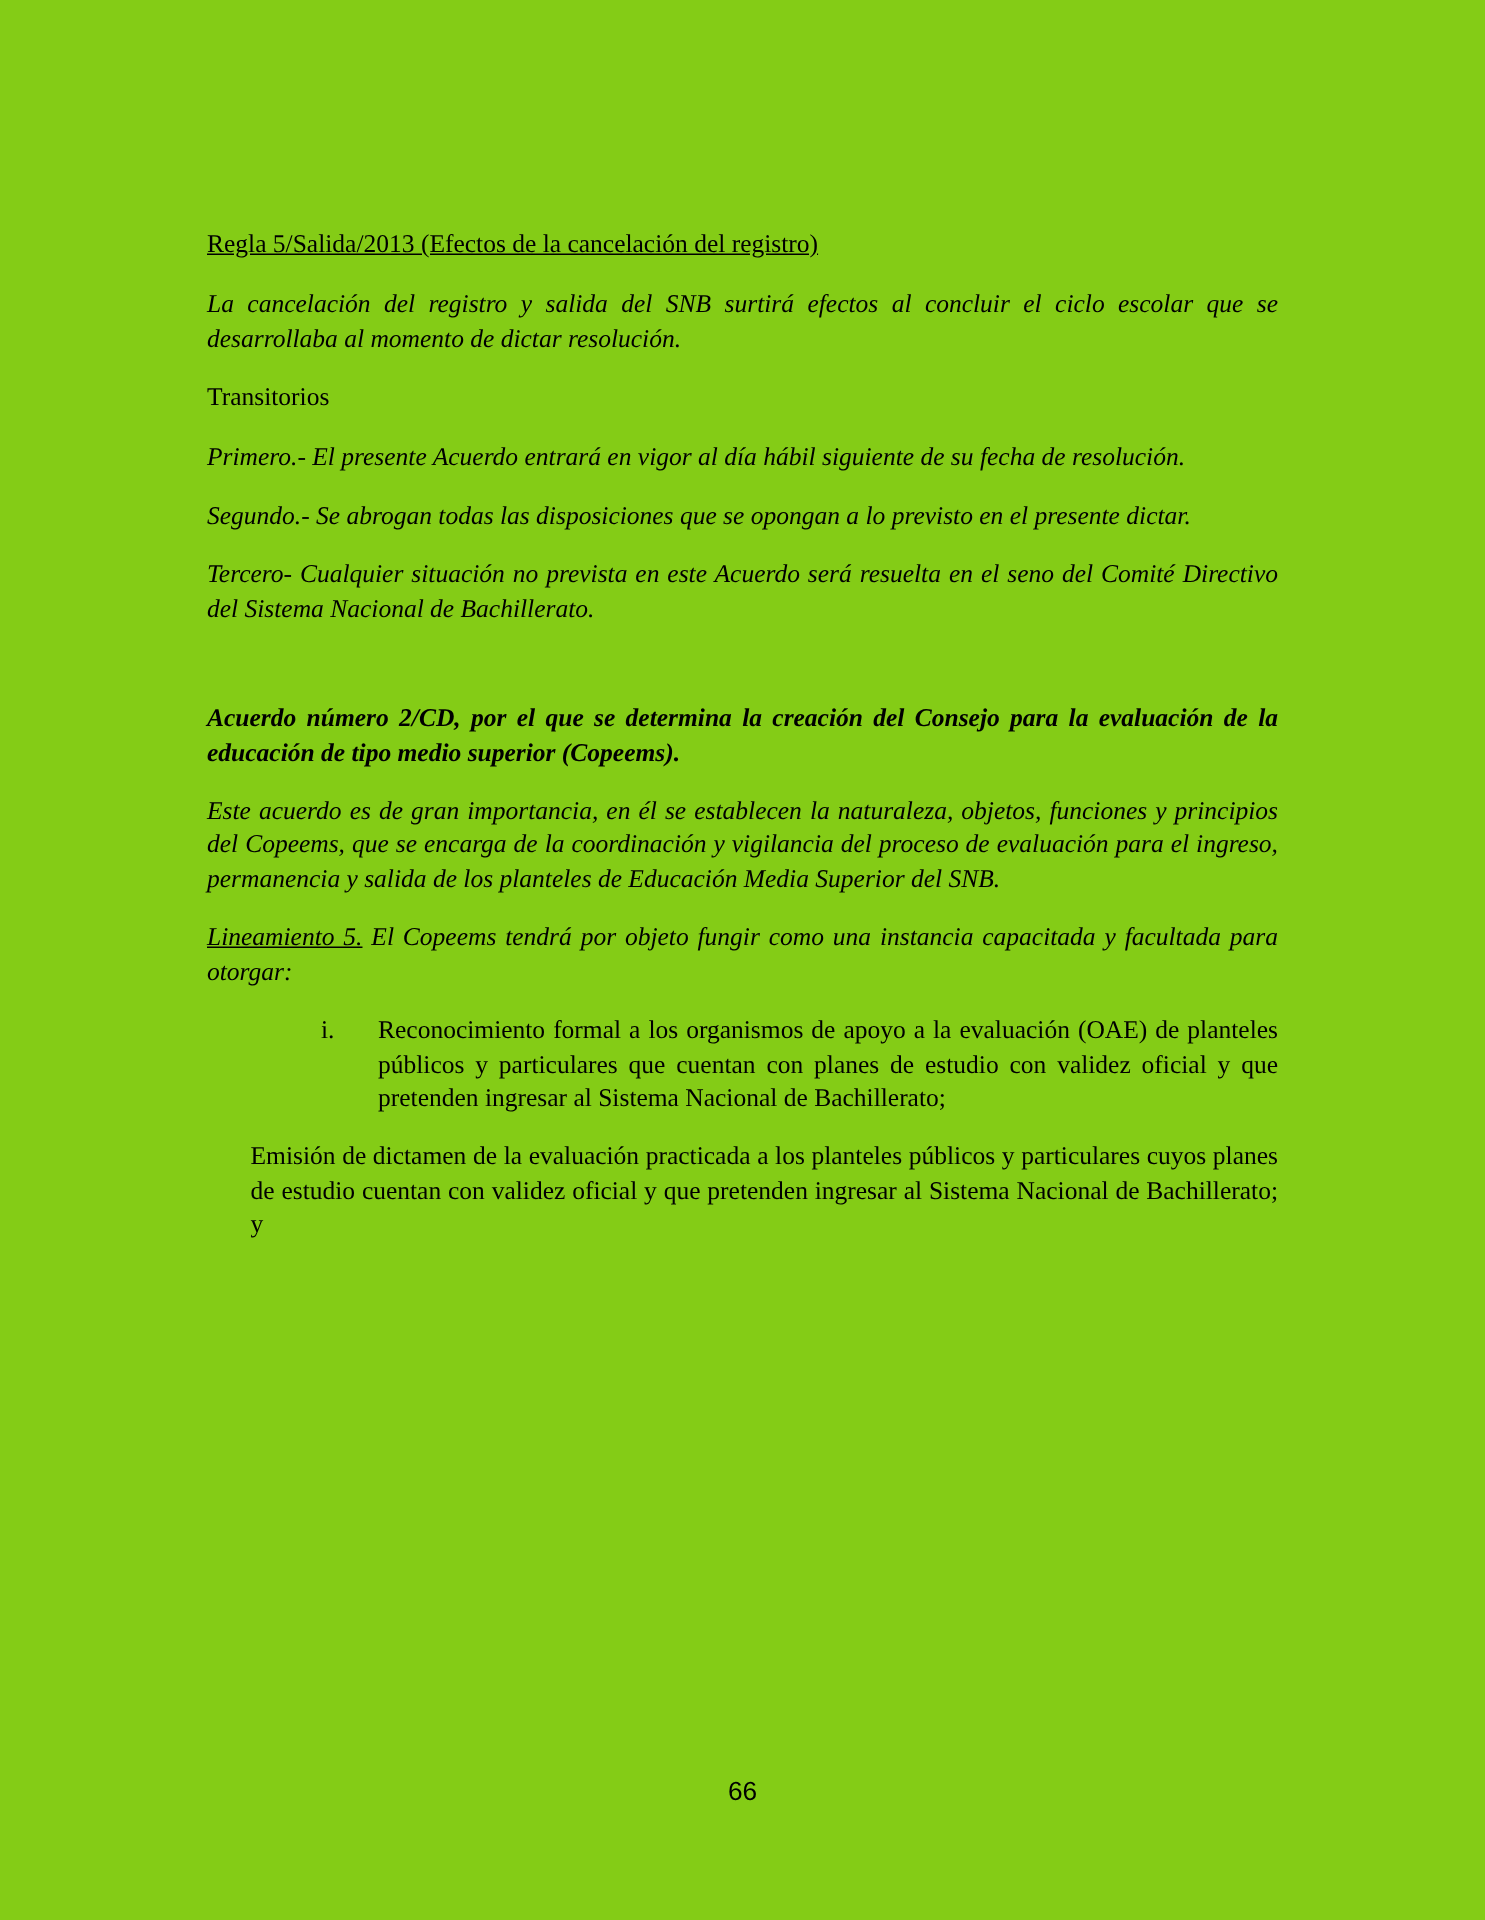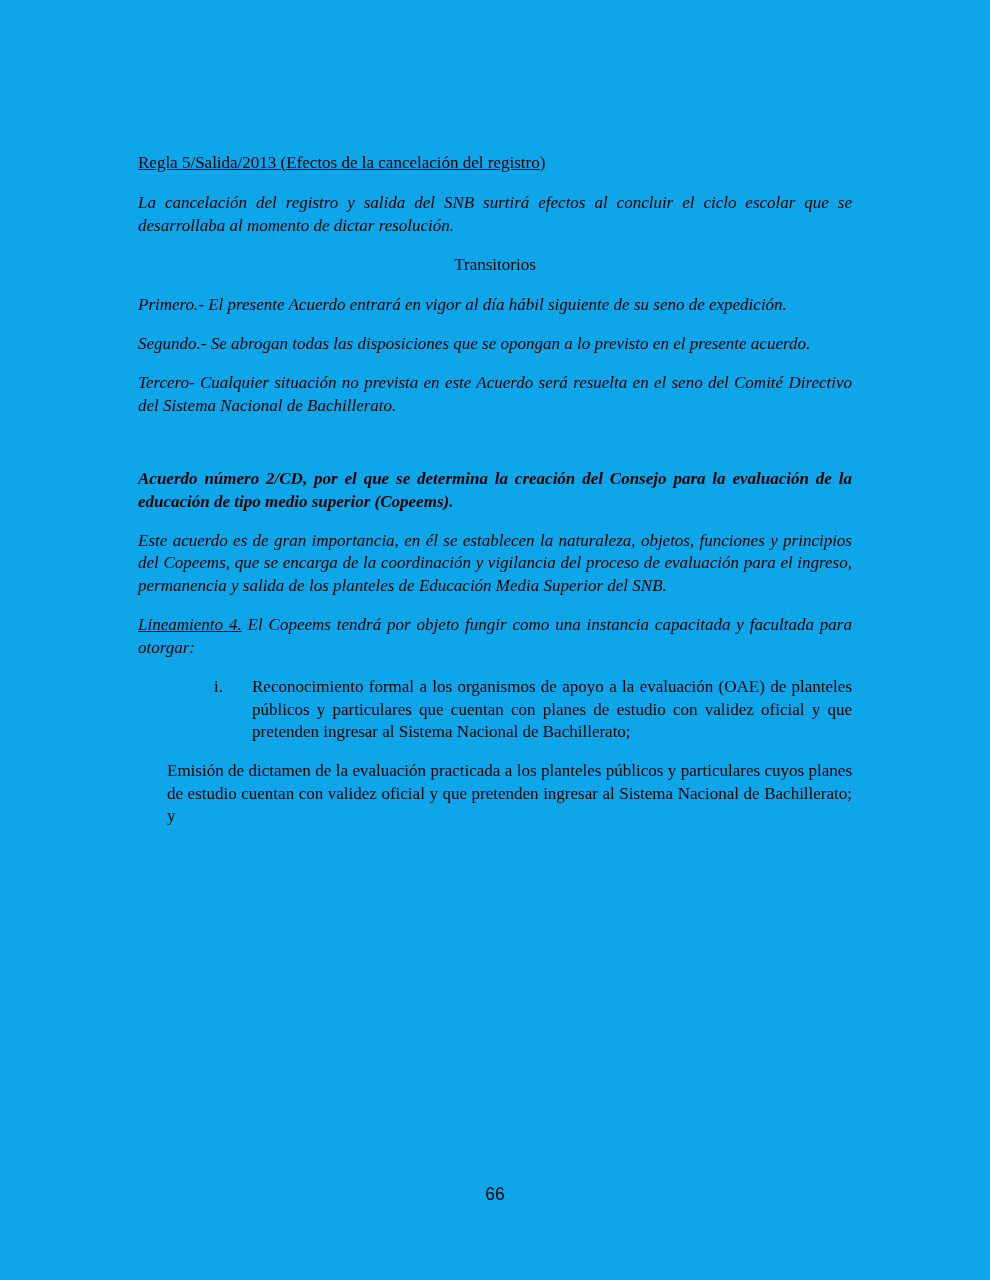--- a/index.html
+++ b/index.html
@@ -8,42 +8,42 @@
     width: 990px;
     height: 1280px;
     position: relative;
     overflow: hidden;
     font-family: "Liberation Serif", "DejaVu Serif", serif;
     color: #000000;
   }
   .page {
     position: absolute;
     inset: 0;
-    background: #0ea5e9;
+    background: #84cc16;
   }
   .content {
     position: absolute;
     left: 138px;
     top: 152px;
     width: 714px;
     font-size: 17px;
     line-height: 22.4px;
   }
   .para {
     text-align: justify;
     margin-bottom: 17px;
     font-style: italic;
   }
   .rule-heading {
     text-decoration: underline;
     text-align: left;
     margin-bottom: 18px;
   }
   .center-heading {
-    text-align: center;
+    text-align: left;
     margin-bottom: 17px;
   }
   .bold-heading {
     font-weight: bold;
     margin-top: 51px;
   }
   .underline {
     text-decoration: underline;
   }
   .roman-list .list-item {
@@ -76,33 +76,33 @@
 
 <div class="page">
   <div class="content">
 
     <div class="rule-heading">Regla 5/Salida/2013 (Efectos de la cancelación del registro)</div>
 
     <p class="para">La cancelación del registro y salida del SNB surtirá efectos al concluir el ciclo escolar que se desarrollaba al momento de dictar resolución.</p>
 
     <div class="center-heading">Transitorios</div>
 
-    <p class="para">Primero.- El presente Acuerdo entrará en vigor al día hábil siguiente de su seno de expedición.</p>
+    <p class="para">Primero.- El presente Acuerdo entrará en vigor al día hábil siguiente de su fecha de resolución.</p>
 
-    <p class="para">Segundo.- Se abrogan todas las disposiciones que se opongan a lo previsto en el presente acuerdo.</p>
+    <p class="para">Segundo.- Se abrogan todas las disposiciones que se opongan a lo previsto en el presente dictar.</p>
 
     <p class="para">Tercero- Cualquier situación no prevista en este Acuerdo será resuelta en el seno del Comité Directivo del Sistema Nacional de Bachillerato.</p>
 
 
     <p class="para bold-heading">Acuerdo número 2/CD, por el que se determina la creación del Consejo para la evaluación de la educación de tipo medio superior (Copeems).</p>
 
     <p class="para">Este acuerdo es de gran importancia, en él se establecen la naturaleza, objetos, funciones y principios del Copeems, que se encarga de la coordinación y vigilancia del proceso de evaluación para el ingreso, permanencia y salida de los planteles de Educación Media Superior del SNB.</p>
 
 
-    <p class="para"><span class="underline">Lineamiento 4.</span><span> El Copeems tendrá por objeto fungir como una instancia capacitada y facultada para otorgar:</span></p>
+    <p class="para"><span class="underline">Lineamiento 5.</span><span> El Copeems tendrá por objeto fungir como una instancia capacitada y facultada para otorgar:</span></p>
 
     <div class="roman-list">
       <div class="list-item">
         <div class="marker">i.</div>
         <div class="item-text">Reconocimiento formal a los organismos de apoyo a la evaluación (OAE) de planteles públicos y particulares que cuentan con planes de estudio con validez oficial y que pretenden ingresar al Sistema Nacional de Bachillerato;</div>
       </div>
       <div class="list-item">
         <div class="item-text">Emisión de dictamen de la evaluación practicada a los planteles públicos y particulares cuyos planes de estudio cuentan con validez oficial y que pretenden ingresar al Sistema Nacional de Bachillerato; y</div>
       </div>
     </div>

